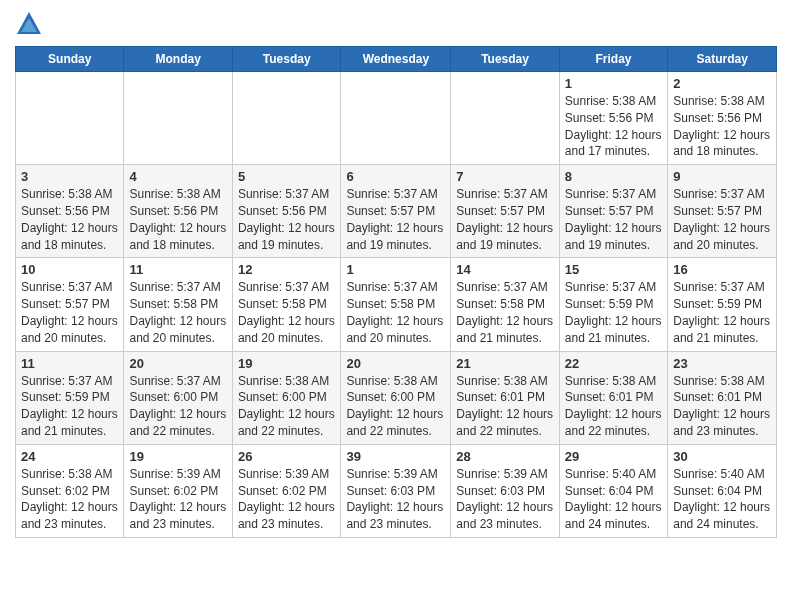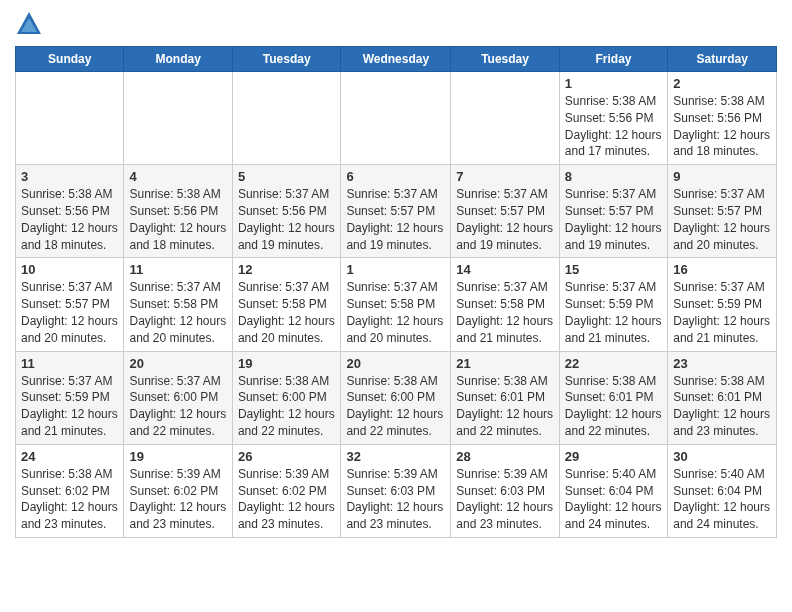--- a/index.html
+++ b/index.html
@@ -324,21 +324,21 @@
 and 23 minutes.</div>
           </td>
           <td>
             <span class="day-num">26</span>
             <div class="day-info" style="white-space: pre-line;">Sunrise: 5:39 AM
 Sunset: 6:02 PM
 Daylight: 12 hours
 and 23 minutes.</div>
           </td>
           <td>
-            <span class="day-num">32</span>
+            <span class="day-num">39</span>
             <div class="day-info" style="white-space: pre-line;">Sunrise: 5:39 AM
 Sunset: 6:03 PM
 Daylight: 12 hours
 and 23 minutes.</div>
           </td>
           <td>
             <span class="day-num">28</span>
             <div class="day-info" style="white-space: pre-line;">Sunrise: 5:39 AM
 Sunset: 6:03 PM
 Daylight: 12 hours

